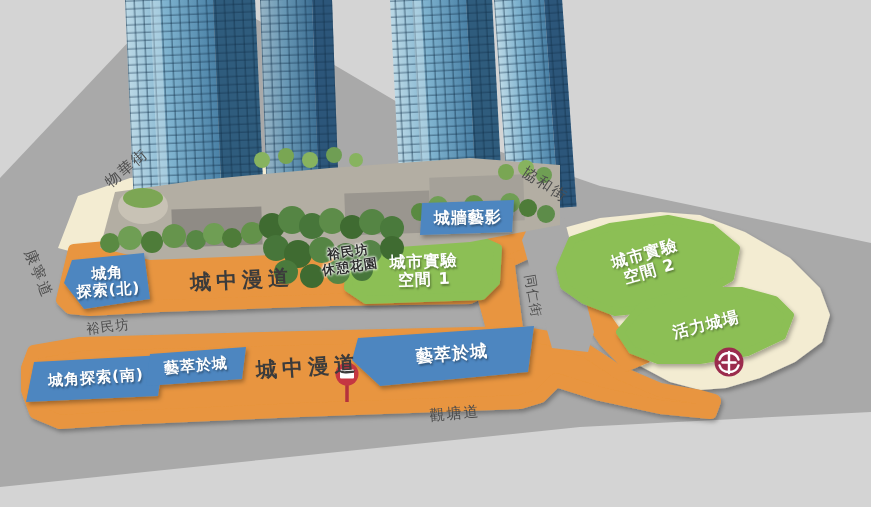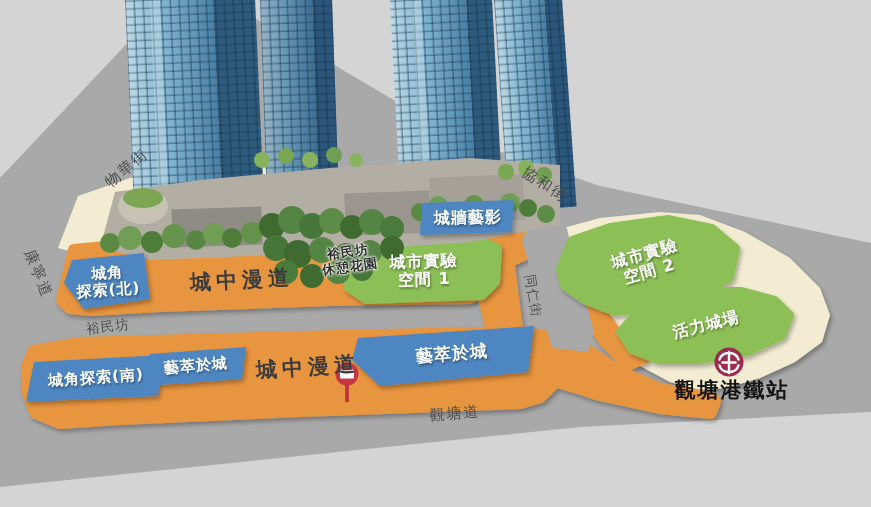--- a/index.html
+++ b/index.html
@@ -214,15 +214,14 @@
   <div class="lbl zone-lbl green-lbl" style="left:424px;top:271px;transform:translate(-50%,-50%) rotate(-2deg);">
     <span style="display:block">城市實驗</span>
     <span style="display:block">空間 1</span>
   </div>
   <div class="lbl zone-lbl green-lbl" style="left:647px;top:263px;transform:translate(-50%,-50%) rotate(-16deg);">
     <span style="display:block">城市實驗</span>
     <span style="display:block">空間 2</span>
   </div>
   <div class="lbl zone-lbl green-lbl" style="left:706px;top:325px;transform:translate(-50%,-50%) rotate(-14deg);">活力城場</div>
 
-  <div class="lbl station-lbl" style="left:732px;top:390px;transform:translate(-50%,-50%);">觀塘港鐵站</div>
 
 </div>
 
 </body></html>

